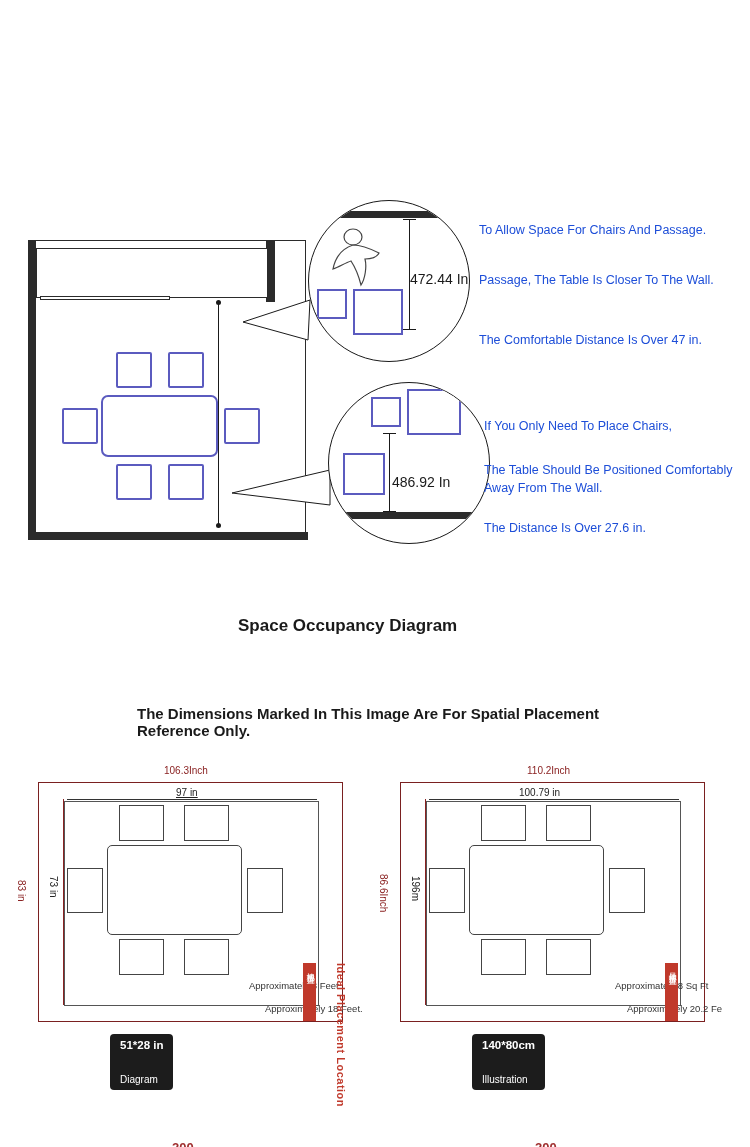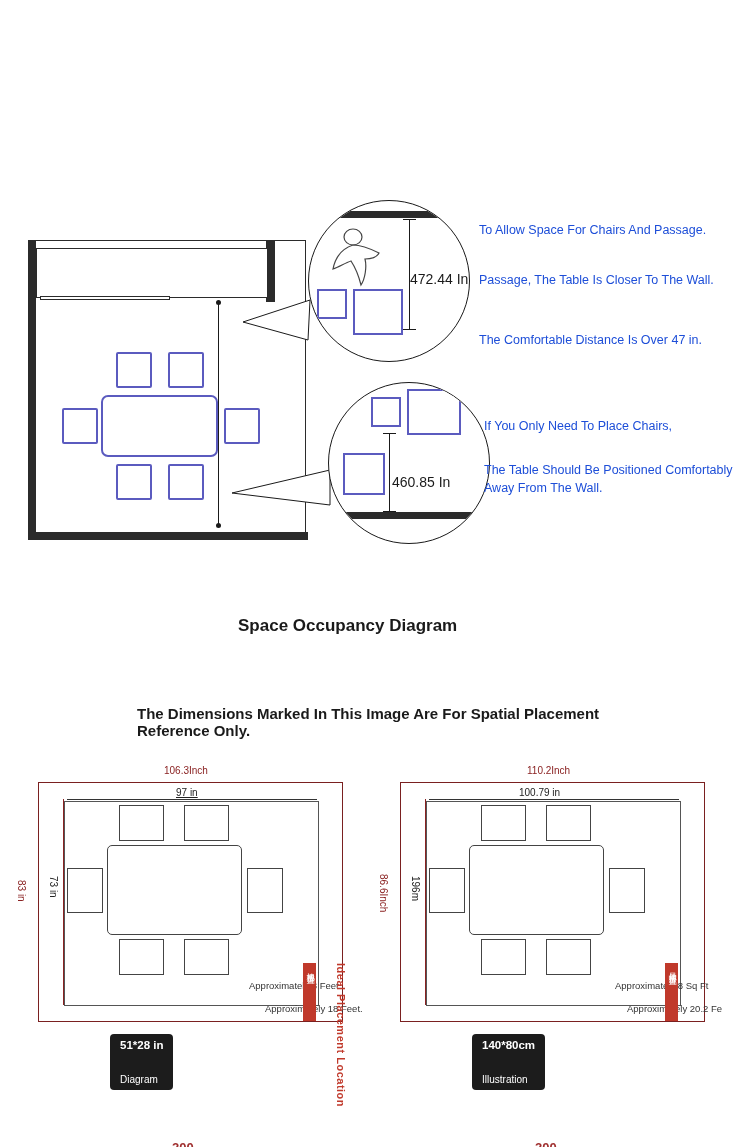--- a/index.html
+++ b/index.html
@@ -464,36 +464,37 @@
 
   <div class="circle c2">
     <div class="c2-wall-bottom"></div>
     <div class="c2-chair-top"></div>
     <div class="c2-table"></div>
     <div class="c2-chair-bottom"></div>
     <div class="c2-dim"></div>
     <div class="c2-dim-cap-t"></div>
     <div class="c2-dim-cap-b"></div>
   </div>
-  <div class="circle-label c2-label">460.85 In</div>
+  <div class="circle-label c2-label">486.92 In</div>
 
   <div class="note-bg n1bg"></div>
   <div class="note n1">To Allow Space For Chairs And Passage.</div>
 
   <div class="note-bg n2bg"></div>
   <div class="note n2">Passage, The Table Is Closer To The Wall.</div>
 
   <div class="note n3">The Comfortable Distance Is Over 47 in.</div>
 
   <div class="note-bg n4bg"></div>
   <div class="note n4">If You Only Need To Place Chairs,</div>
 
   <div class="note-bg n5bg"></div>
   <div class="note n5">The Table Should Be Positioned Comfortably Away From The Wall.</div>
 
+  <div class="note n6">The Distance Is Over 27.6 in.</div>
 
   <div class="section-heading-bg"></div>
   <div class="section-heading">Space Occupancy Diagram</div>
   <div class="subnote">The Dimensions Marked In This Image Are For Spatial Placement Reference Only.</div>
 
   <div class="plan left">
     <div class="plan-inner"></div>
     <div class="plan-table"></div>
     <div class="pchair t1"></div>
     <div class="pchair t2"></div>

